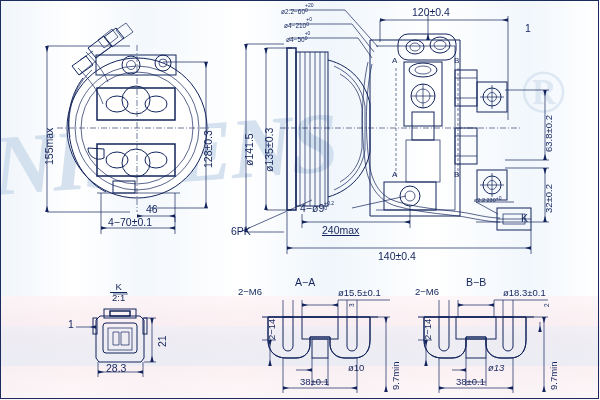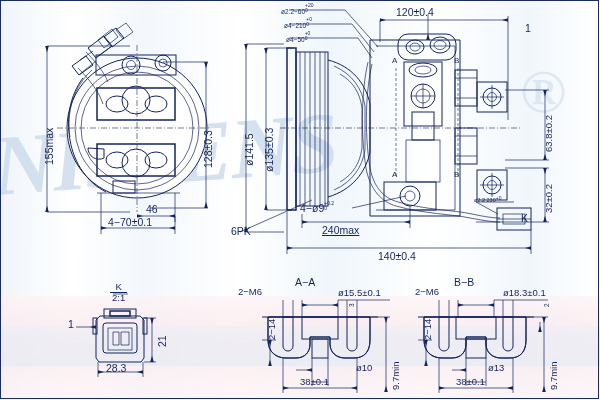--- a/index.html
+++ b/index.html
@@ -365,21 +365,21 @@
 
   <div class="frame"></div>
 
   <div class="t sz10 v" style="left:43px;top:165px;transform:rotate(-90deg);">155max</div>
   <div class="t sz10 v" style="left:202px;top:168px;transform:rotate(-90deg);">128±0.3</div>
   <div class="t sz10" style="left:146px;top:203px;">46</div>
   <div class="t sz10" style="left:108px;top:216px;">4−70±0.1</div>
 
   <div class="t sz10 v" style="left:243px;top:166px;transform:rotate(-90deg);">ø141.5</div>
   <div class="t sz10 v" style="left:263px;top:172px;transform:rotate(-90deg);">ø135±0.3</div>
-  <div class="t sz10" style="left:396px;top:6px;">120±0.4</div>
+  <div class="t sz10" style="left:412px;top:6px;">120±0.4</div>
   <div class="t sz10" style="left:378px;top:250px;">140±0.4</div>
   <div class="t sz10" style="left:322px;top:224px;text-decoration:underline;">240max</div>
   <div class="t sz9 v" style="left:543px;top:152px;transform:rotate(-90deg);">63.8±0.2</div>
   <div class="t sz9 v" style="left:543px;top:213px;transform:rotate(-90deg);">32±0.2</div>
 
   <div class="t sz10" style="left:231px;top:225px;">6PK</div>
 
   <div class="t sz10" style="left:300px;top:201px;">
     <span>4−ø9</span><span class="tol"><i>+0.2</i><i>0</i></span>
   </div>
@@ -413,26 +413,26 @@
   </div>
   <div class="t sz10" style="left:68px;top:318px;">1</div>
   <div class="t sz10" style="left:106px;top:362px;">28.3</div>
   <div class="t sz10 v" style="left:156px;top:347px;transform:rotate(-90deg);">21</div>
 
   <div class="t sz10" style="left:295px;top:276px;">A−A</div>
   <div class="t sz9" style="left:238px;top:286px;">2−M6</div>
   <div class="t sz9 v" style="left:266px;top:340px;transform:rotate(-90deg);">2−14</div>
   <div class="t sz9" style="left:338px;top:287px;">ø15.5±0.1</div>
   <div class="t sz7 v" style="left:348px;top:307px;transform:rotate(-90deg);">3</div>
-  <div class="t sz9" style="left:356px;top:362px;">ø10</div>
+  <div class="t sz9" style="left:348px;top:362px;">ø10</div>
   <div class="t sz9" style="left:300px;top:376px;">38±0.1</div>
   <div class="t sz9 v" style="left:390px;top:390px;transform:rotate(-90deg);">9.7min</div>
 
-  <div class="t sz10" style="left:454px;top:276px;">B−B</div>
+  <div class="t sz10" style="left:466px;top:276px;">B−B</div>
   <div class="t sz9" style="left:415px;top:286px;">2−M6</div>
   <div class="t sz9 v" style="left:422px;top:340px;transform:rotate(-90deg);">2−14</div>
   <div class="t sz9" style="left:503px;top:287px;">ø18.3±0.1</div>
   <div class="t sz7 v" style="left:543px;top:307px;transform:rotate(-90deg);">2</div>
-  <div class="t sz9" style="left:488px;top:362px;">ø13</div>
+  <div class="t sz9" style="left:488px;top:362px;font-style:italic;">ø13</div>
   <div class="t sz9" style="left:456px;top:376px;">38±0.1</div>
   <div class="t sz9 v" style="left:548px;top:390px;transform:rotate(-90deg);">9.7min</div>
 
 </div>
 
 </body></html>

